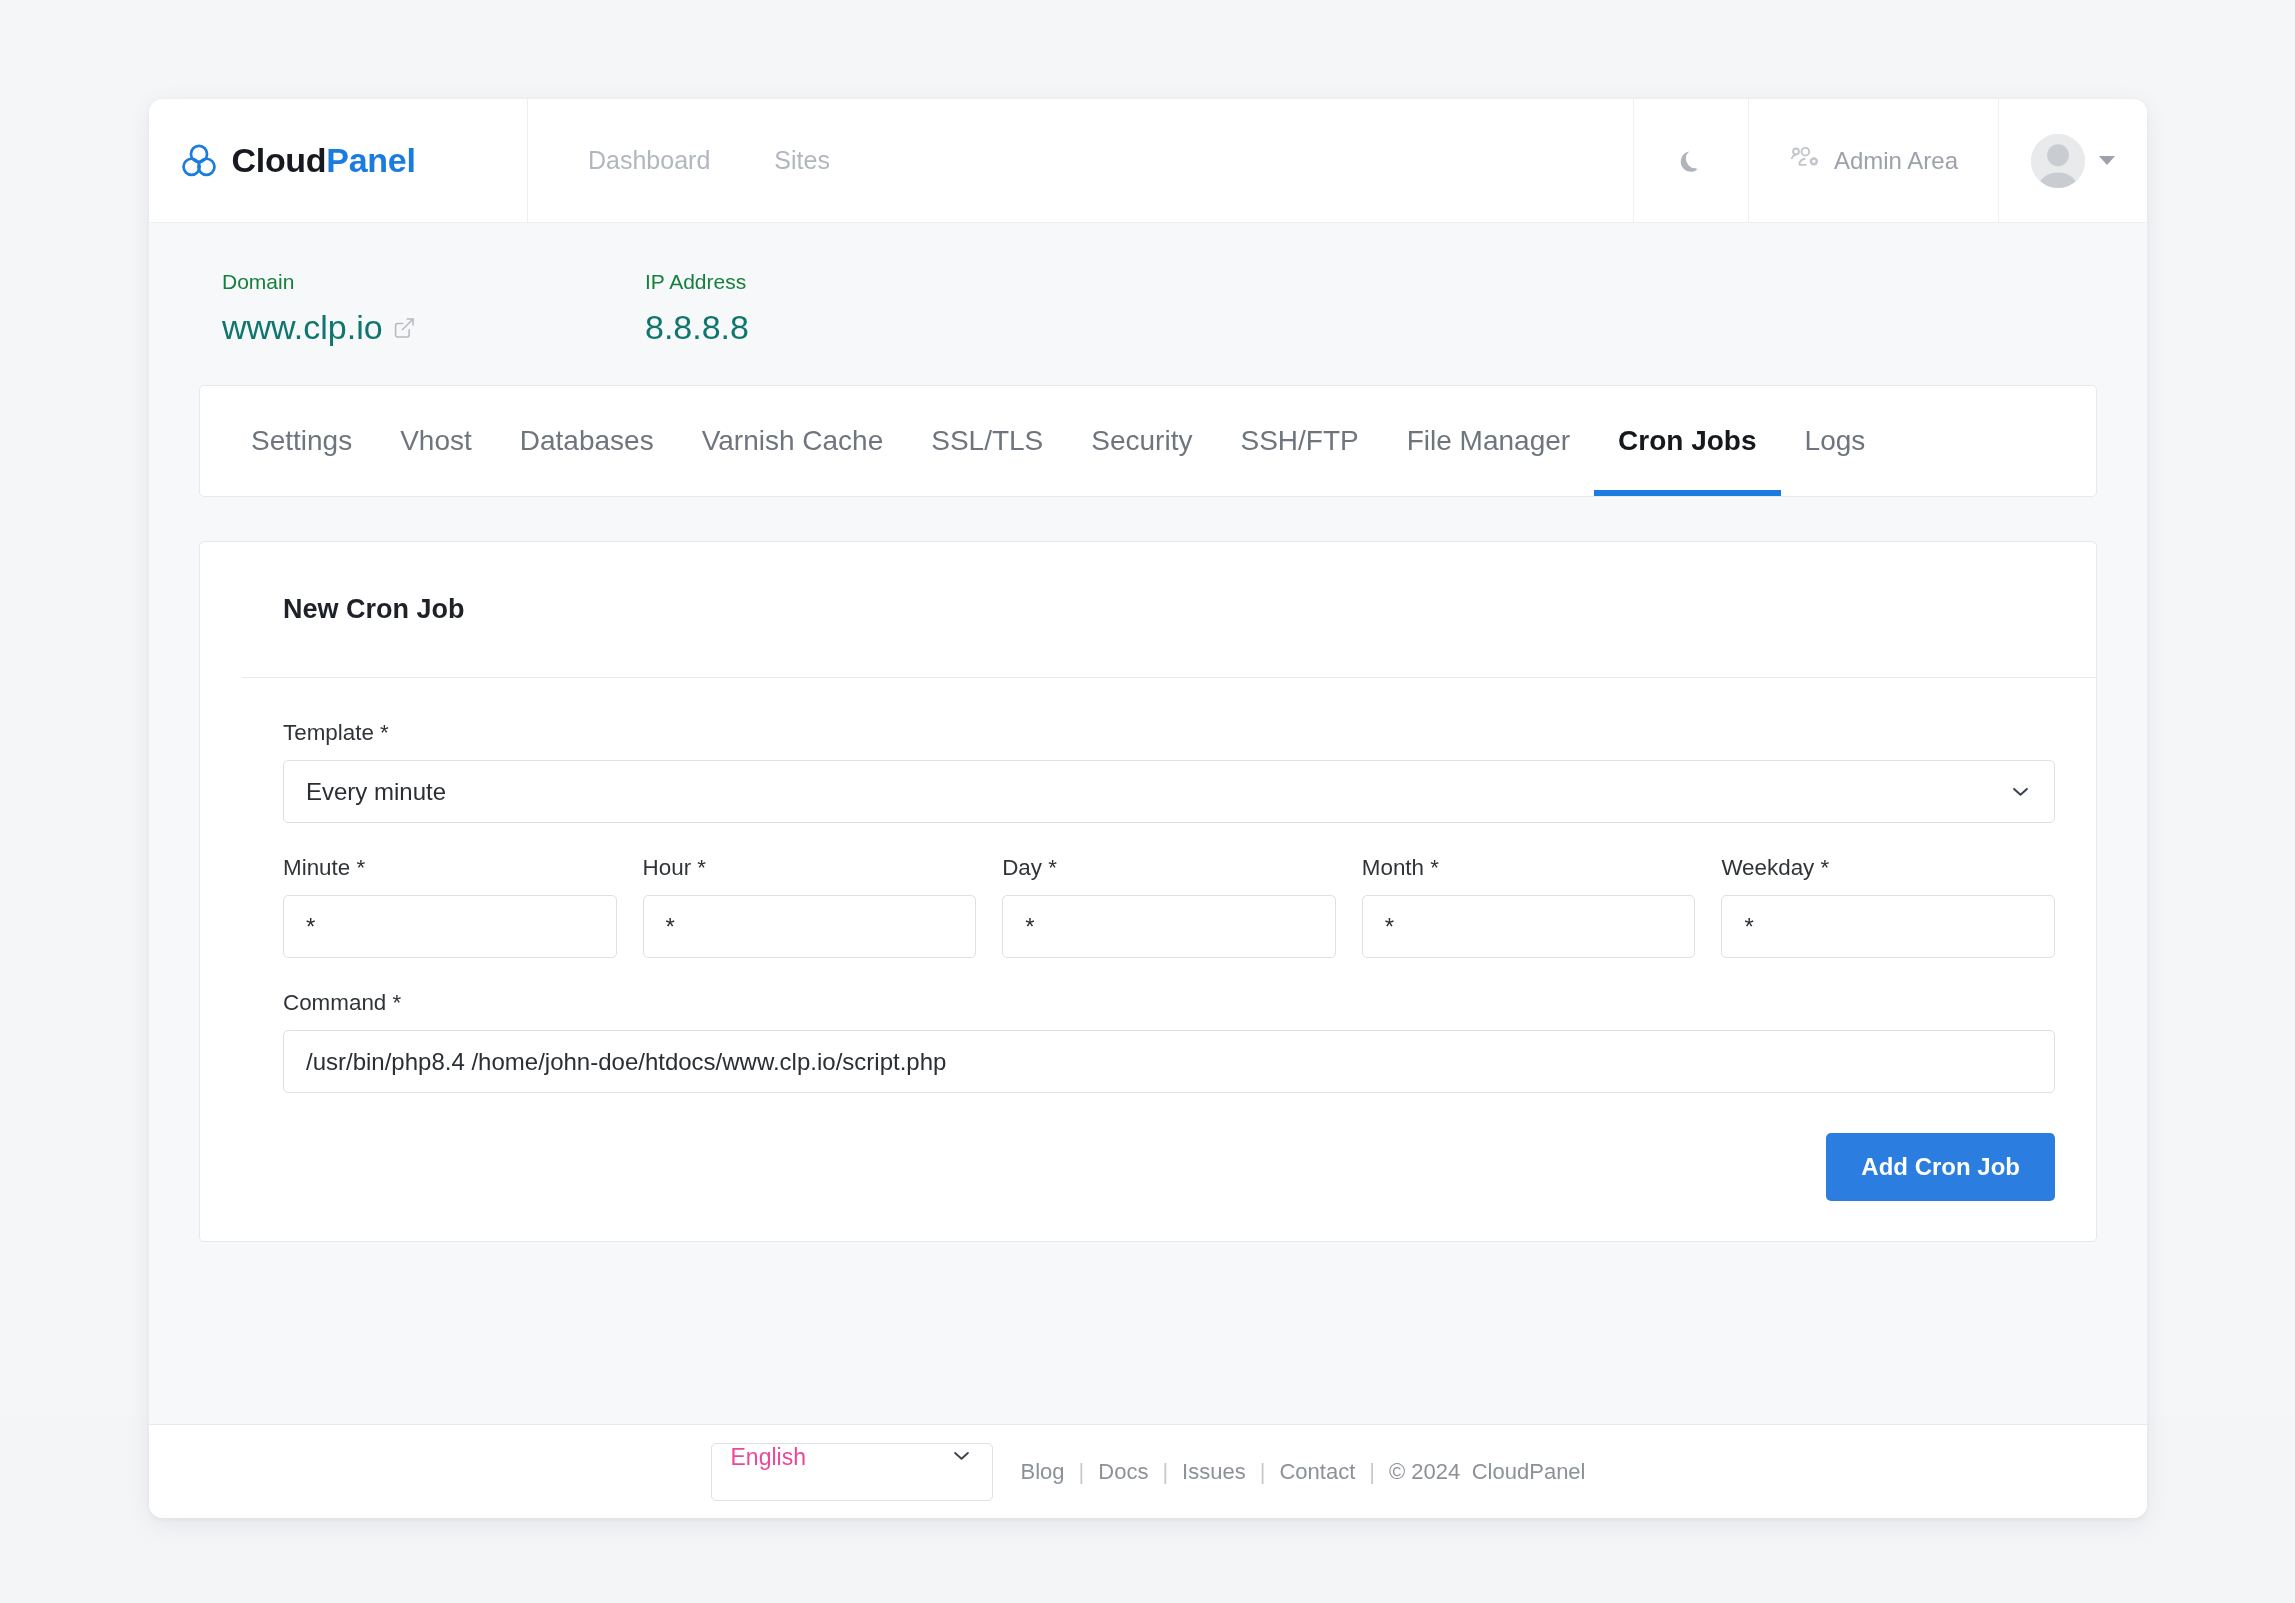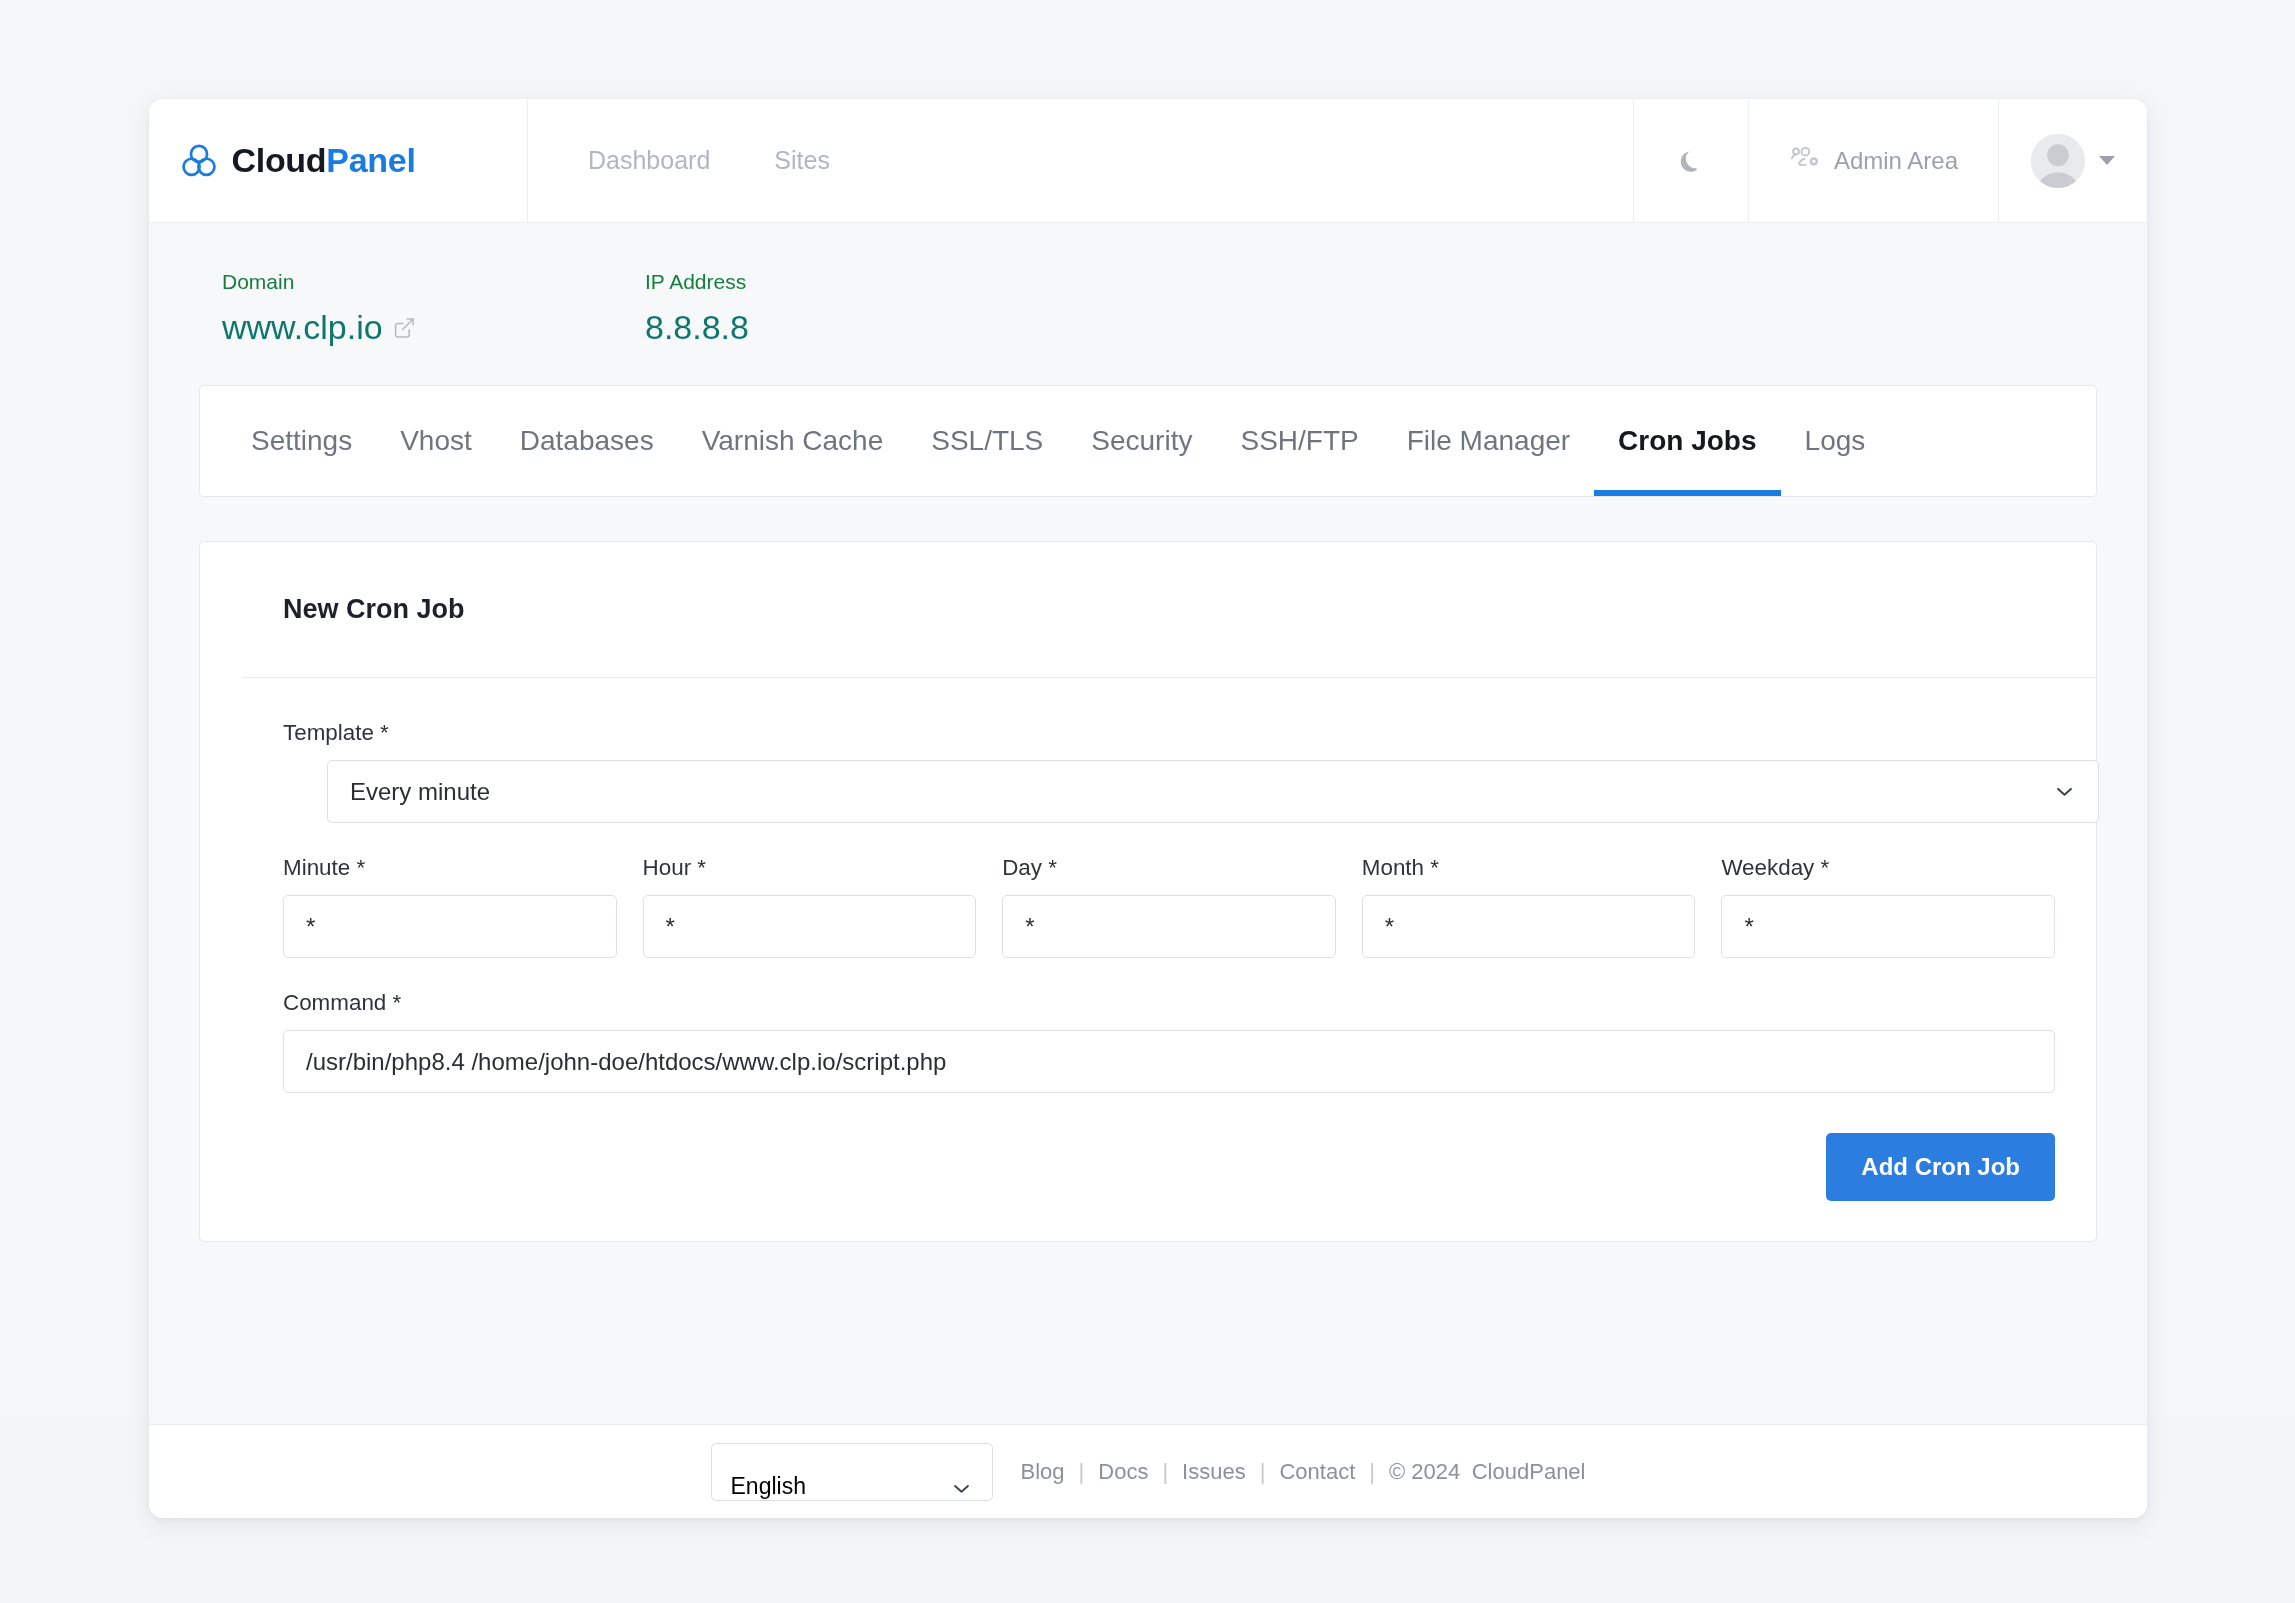--- a/index.html
+++ b/index.html
@@ -222,21 +222,20 @@
     color: #2b2f35;
     display: flex;
     align-items: center;
     padding: 0 22px;
     width: 100%;
     font-family: "Liberation Sans", sans-serif;
   }
   .select {
     justify-content: space-between;
     cursor: pointer;
-    margin-left: 44px;
   }
   .chev {
     width: 23px; height: 23px; display:block;
   }
 
   .row-grid {
     display: flex;
     gap: 26px;
     margin-top: 32px;
   }
@@ -272,25 +271,25 @@
     justify-content: center;
     gap: 28px;
     flex: none;
   }
   .lang-select {
     width: 282px;
     height: 58px;
     border: 1.3px solid #dcdfe4;
     border-radius: 5.1px;
     display: flex;
-    align-items: flex-end;
+    align-items: flex-start;
     justify-content: space-between;
     padding: 0 19px;
     font-size: 23px;
-    color: #000000;
+    color: #ec4899;
     cursor: pointer;
     background: #fff;
   }
   .footer-links {
     display: flex;
     align-items: center;
     gap: 0;
     font-size: 22px;
     color: #8c9199;
   }

